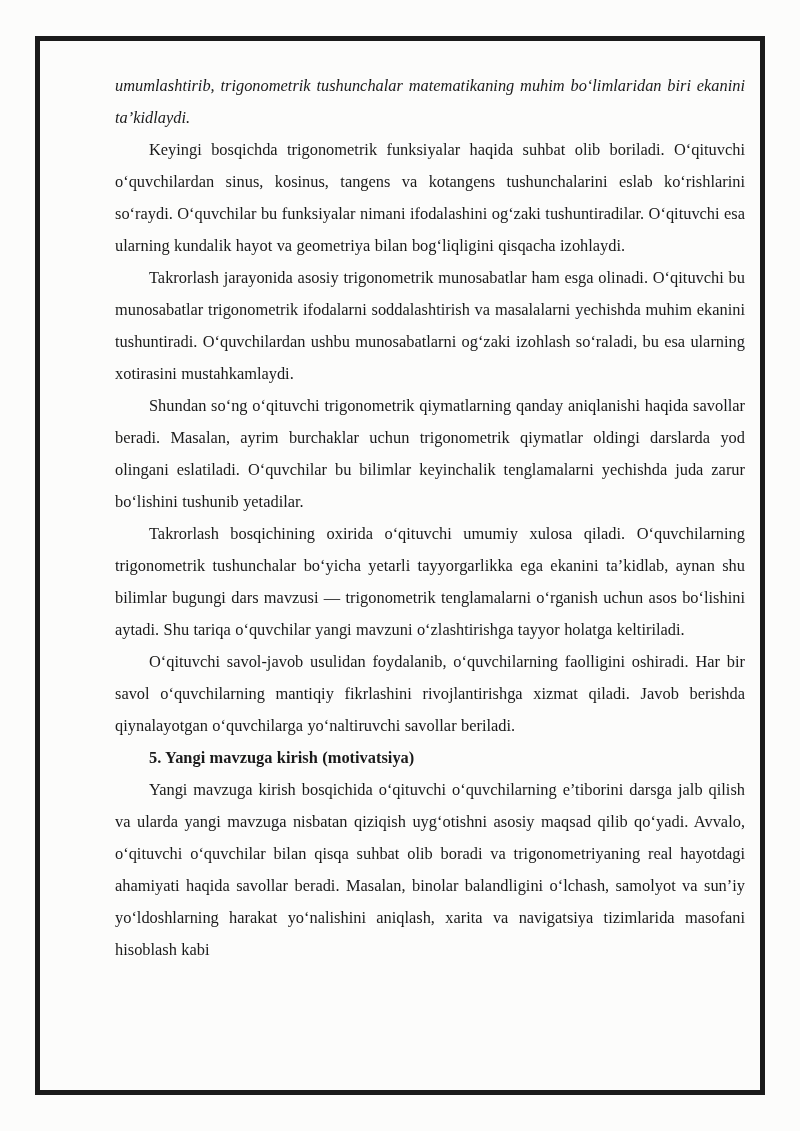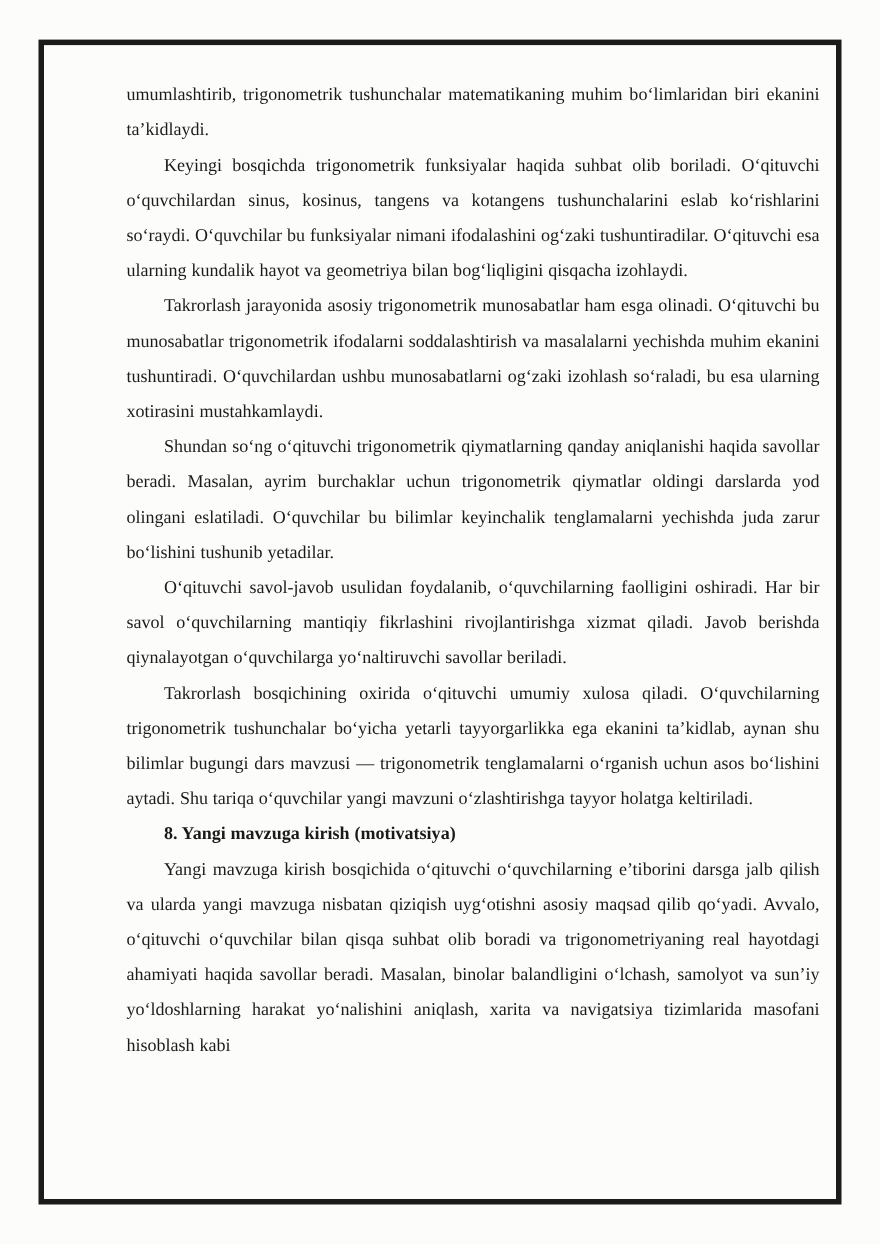--- a/index.html
+++ b/index.html
@@ -37,33 +37,34 @@
     -webkit-hyphens: none;
     word-spacing: 0.02em;
   }
   .document-text p {
     margin: 0;
     padding: 0;
     text-indent: 34px;
   }
   .document-text p.body-noindent {
     text-indent: 0;
+    font-style: italic;
   }
   .document-text p.heading {
     font-weight: bold;
     text-align: left;
   }
 </style>
 </head>
 <body style="background: rgb(252, 252, 251);">
 
 <div class="page-frame" style="border-color: rgb(27, 27, 27);"></div>
 
 <div class="document-text" style="color: rgb(26, 26, 26);">
     <p class="body-noindent">umumlashtirib, trigonometrik tushunchalar matematikaning muhim bo‘limlaridan biri ekanini ta’kidlaydi.</p>
     <p class="body">Keyingi bosqichda trigonometrik funksiyalar haqida suhbat olib boriladi. O‘qituvchi o‘quvchilardan sinus, kosinus, tangens va kotangens tushunchalarini eslab ko‘rishlarini so‘raydi. O‘quvchilar bu funksiyalar nimani ifodalashini og‘zaki tushuntiradilar. O‘qituvchi esa ularning kundalik hayot va geometriya bilan bog‘liqligini qisqacha izohlaydi.</p>
     <p class="body">Takrorlash jarayonida asosiy trigonometrik munosabatlar ham esga olinadi. O‘qituvchi bu munosabatlar trigonometrik ifodalarni soddalashtirish va masalalarni yechishda muhim ekanini tushuntiradi. O‘quvchilardan ushbu munosabatlarni og‘zaki izohlash so‘raladi, bu esa ularning xotirasini mustahkamlaydi.</p>
     <p class="body">Shundan so‘ng o‘qituvchi trigonometrik qiymatlarning qanday aniqlanishi haqida savollar beradi. Masalan, ayrim burchaklar uchun trigonometrik qiymatlar oldingi darslarda yod olingani eslatiladi. O‘quvchilar bu bilimlar keyinchalik tenglamalarni yechishda juda zarur bo‘lishini tushunib yetadilar.</p>
+    <p class="body">Takrorlash bosqichining oxirida o‘qituvchi umumiy xulosa qiladi. O‘quvchilarning trigonometrik tushunchalar bo‘yicha yetarli tayyorgarlikka ega ekanini ta’kidlab, aynan shu bilimlar bugungi dars mavzusi — trigonometrik tenglamalarni o‘rganish uchun asos bo‘lishini aytadi. Shu tariqa o‘quvchilar yangi mavzuni o‘zlashtirishga tayyor holatga keltiriladi.</p>
     <p class="body">O‘qituvchi savol-javob usulidan foydalanib, o‘quvchilarning faolligini oshiradi. Har bir savol o‘quvchilarning mantiqiy fikrlashini rivojlantirishga xizmat qiladi. Javob berishda qiynalayotgan o‘quvchilarga yo‘naltiruvchi savollar beriladi.</p>
-    <p class="body">Takrorlash bosqichining oxirida o‘qituvchi umumiy xulosa qiladi. O‘quvchilarning trigonometrik tushunchalar bo‘yicha yetarli tayyorgarlikka ega ekanini ta’kidlab, aynan shu bilimlar bugungi dars mavzusi — trigonometrik tenglamalarni o‘rganish uchun asos bo‘lishini aytadi. Shu tariqa o‘quvchilar yangi mavzuni o‘zlashtirishga tayyor holatga keltiriladi.</p>
-    <p class="heading">8. Yangi mavzuga kirish (motivatsiya)</p>
+    <p class="heading">5. Yangi mavzuga kirish (motivatsiya)</p>
     <p class="body">Yangi mavzuga kirish bosqichida o‘qituvchi o‘quvchilarning e’tiborini darsga jalb qilish va ularda yangi mavzuga nisbatan qiziqish uyg‘otishni asosiy maqsad qilib qo‘yadi. Avvalo, o‘qituvchi o‘quvchilar bilan qisqa suhbat olib boradi va trigonometriyaning real hayotdagi ahamiyati haqida savollar beradi. Masalan, binolar balandligini o‘lchash, samolyot va sun’iy yo‘ldoshlarning harakat yo‘nalishini aniqlash, xarita va navigatsiya tizimlarida masofani hisoblash kabi</p>
   </div>
 
 </body></html>

